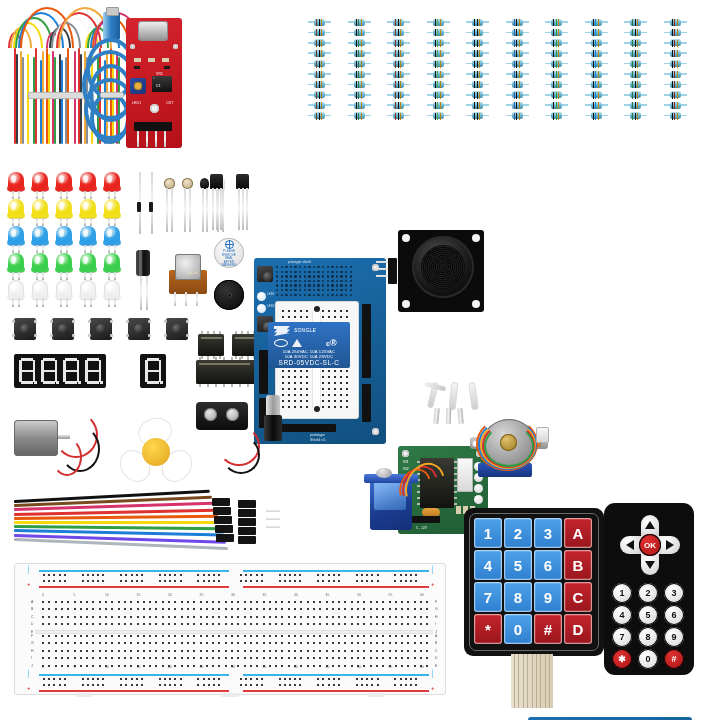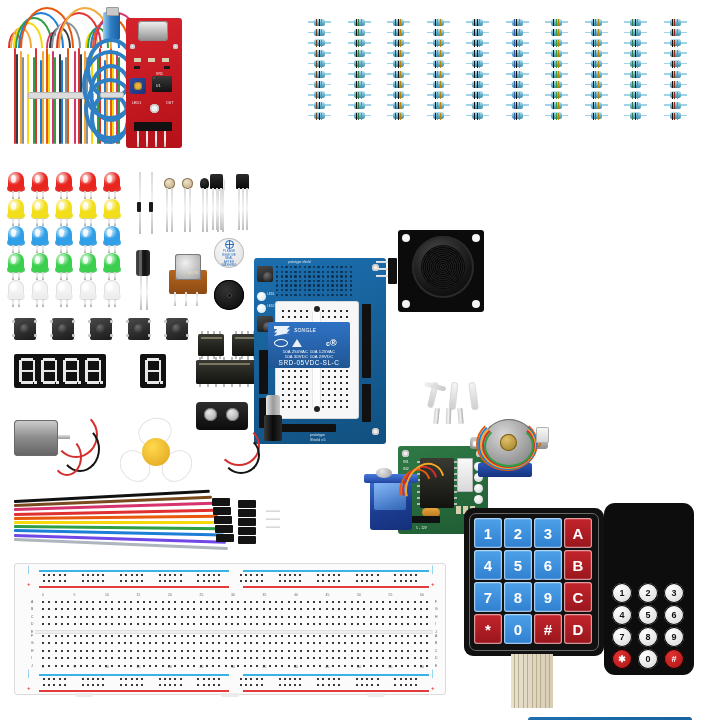--- a/index.html
+++ b/index.html
@@ -3033,20 +3033,35 @@
       <div class="rl" style="left: 11.8px;"></div>
       <div class="rl" style="left: 16.2px;"></div>
       <div class="rl" style="left: 20.6px;"></div>
       <div class="rl" style="left: 25px;"></div>
       <div class="rl" style="left: 29.4px;"></div>
       <div class="rl" style="left: 33.8px;"></div>
       <div class="rl" style="left: 38.2px;"></div>
     </div>
 
   <div class="it remote">
+    <div class="dpad">
+      <div class="dpadarm" style="left:21px;top:0px;width:18px;height:22px;border-radius:9px 9px 0 0;">
+        <div class="arrw" style="left:4px;top:6px;border-left:5px solid transparent;border-right:5px solid transparent;border-bottom:8px solid #111;"></div>
+      </div>
+      <div class="dpadarm" style="left:0px;top:21px;width:22px;height:18px;border-radius:9px 0 0 9px;">
+        <div class="arrw" style="left:6px;top:4px;border-top:5px solid transparent;border-bottom:5px solid transparent;border-right:8px solid #111;"></div>
+      </div>
+      <div class="dpadarm" style="left:38px;top:21px;width:22px;height:18px;border-radius:0 9px 9px 0;">
+        <div class="arrw" style="left:8px;top:4px;border-top:5px solid transparent;border-bottom:5px solid transparent;border-left:8px solid #111;"></div>
+      </div>
+      <div class="dpadarm" style="left:21px;top:38px;width:18px;height:22px;border-radius:0 0 9px 9px;">
+        <div class="arrw" style="left:4px;top:8px;border-left:5px solid transparent;border-right:5px solid transparent;border-top:8px solid #111;"></div>
+      </div>
+      <div class="rbtn red" style="left:19px;top:19px;width:22px;height:22px;font-size:8px;">OK</div>
+    </div>
     <div id="rnums" style="position:absolute;left:8px;top:80px;width:74px;height:86px;">
         <div class="rbtn wht" style="left: 0px; top: 0px; width: 20px; height: 20px;">1</div>
         <div class="rbtn wht" style="left: 26px; top: 0px; width: 20px; height: 20px;">2</div>
         <div class="rbtn wht" style="left: 52px; top: 0px; width: 20px; height: 20px;">3</div>
         <div class="rbtn wht" style="left: 0px; top: 22px; width: 20px; height: 20px;">4</div>
         <div class="rbtn wht" style="left: 26px; top: 22px; width: 20px; height: 20px;">5</div>
         <div class="rbtn wht" style="left: 52px; top: 22px; width: 20px; height: 20px;">6</div>
         <div class="rbtn wht" style="left: 0px; top: 44px; width: 20px; height: 20px;">7</div>
         <div class="rbtn wht" style="left: 26px; top: 44px; width: 20px; height: 20px;">8</div>
         <div class="rbtn wht" style="left: 52px; top: 44px; width: 20px; height: 20px;">9</div>

